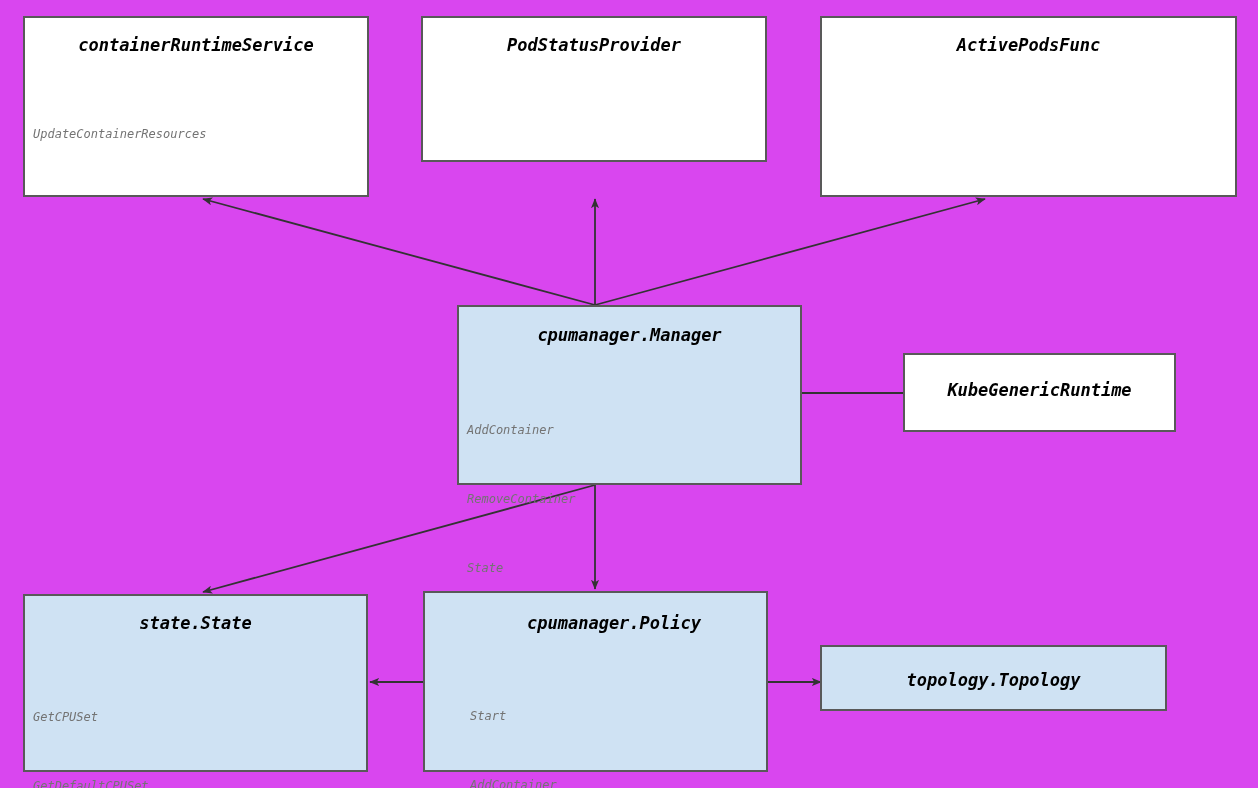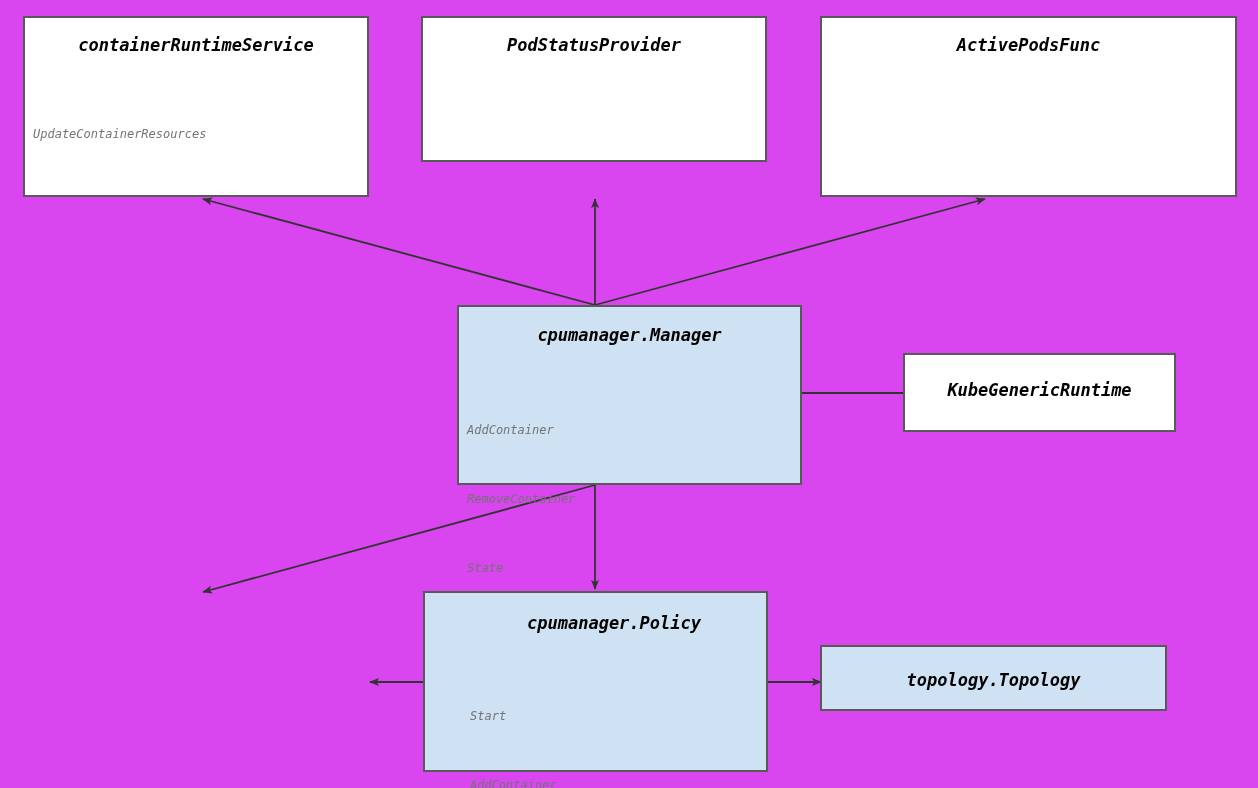--- a/index.html
+++ b/index.html
@@ -135,20 +135,29 @@
       <span class="method-line">AddContainer</span>
       <span class="method-line">RemoveContainer</span>
       <span class="method-line">State</span>
     </span>
   </div>
 
   <div class="node" id="node-kube-generic-runtime">
     <span class="node-title">KubeGenericRuntime</span>
   </div>
 
+  <div class="node filled" id="node-state-state">
+    <span class="node-title">state.State</span>
+    <span class="node-methods">
+      <span class="method-line">GetCPUSet</span>
+      <span class="method-line">GetDefaultCPUSet</span>
+      
+      
+    </span>
+  </div>
 
   <div class="node filled" id="node-cpumanager-policy">
     <span class="node-title">cpumanager.Policy</span>
     <span class="node-methods">
       <span class="method-line">Start</span>
       <span class="method-line">AddContainer</span>
       
     </span>
   </div>
 

